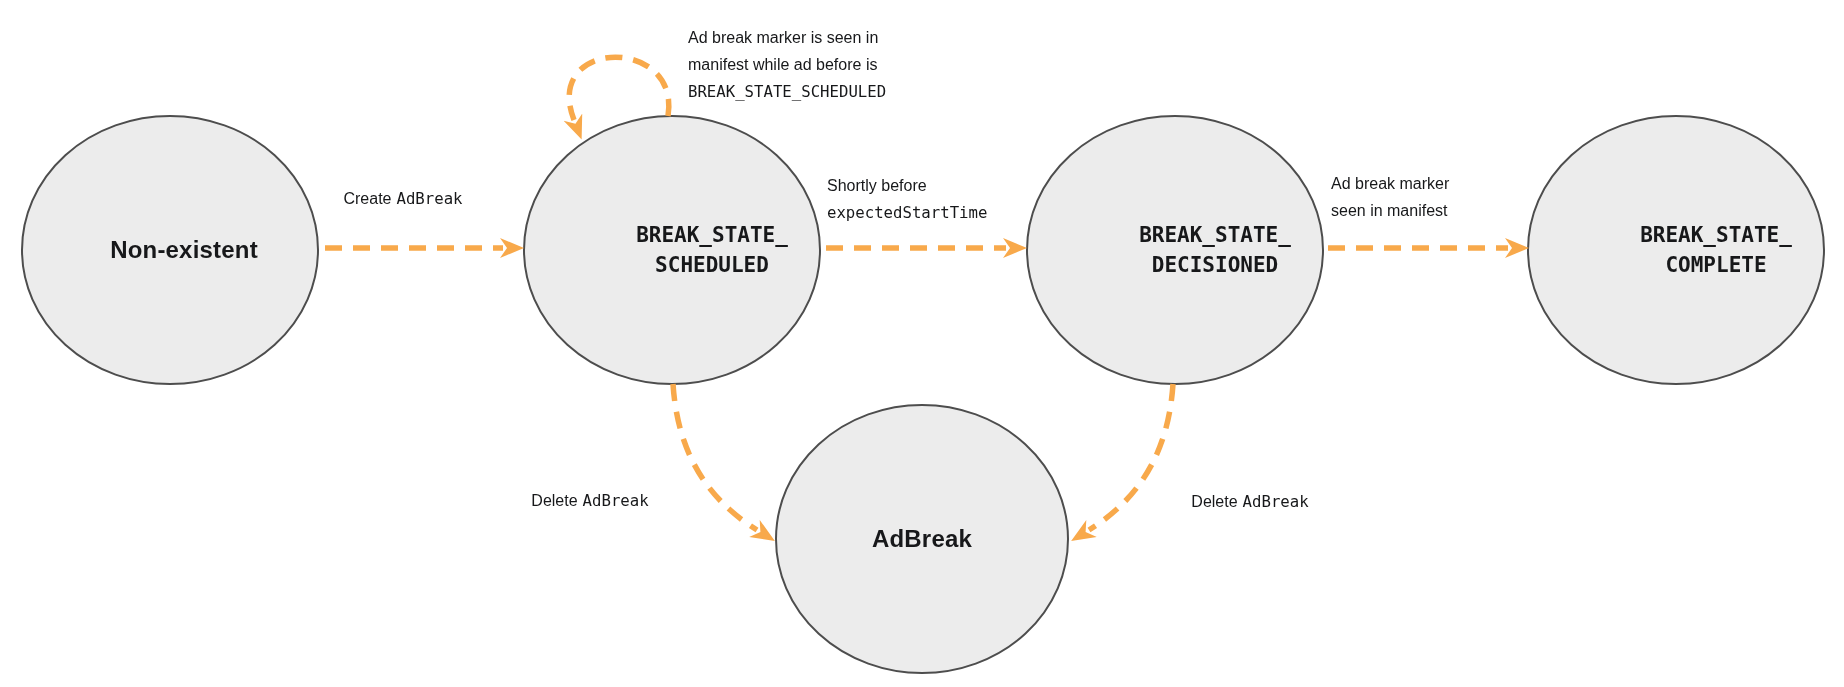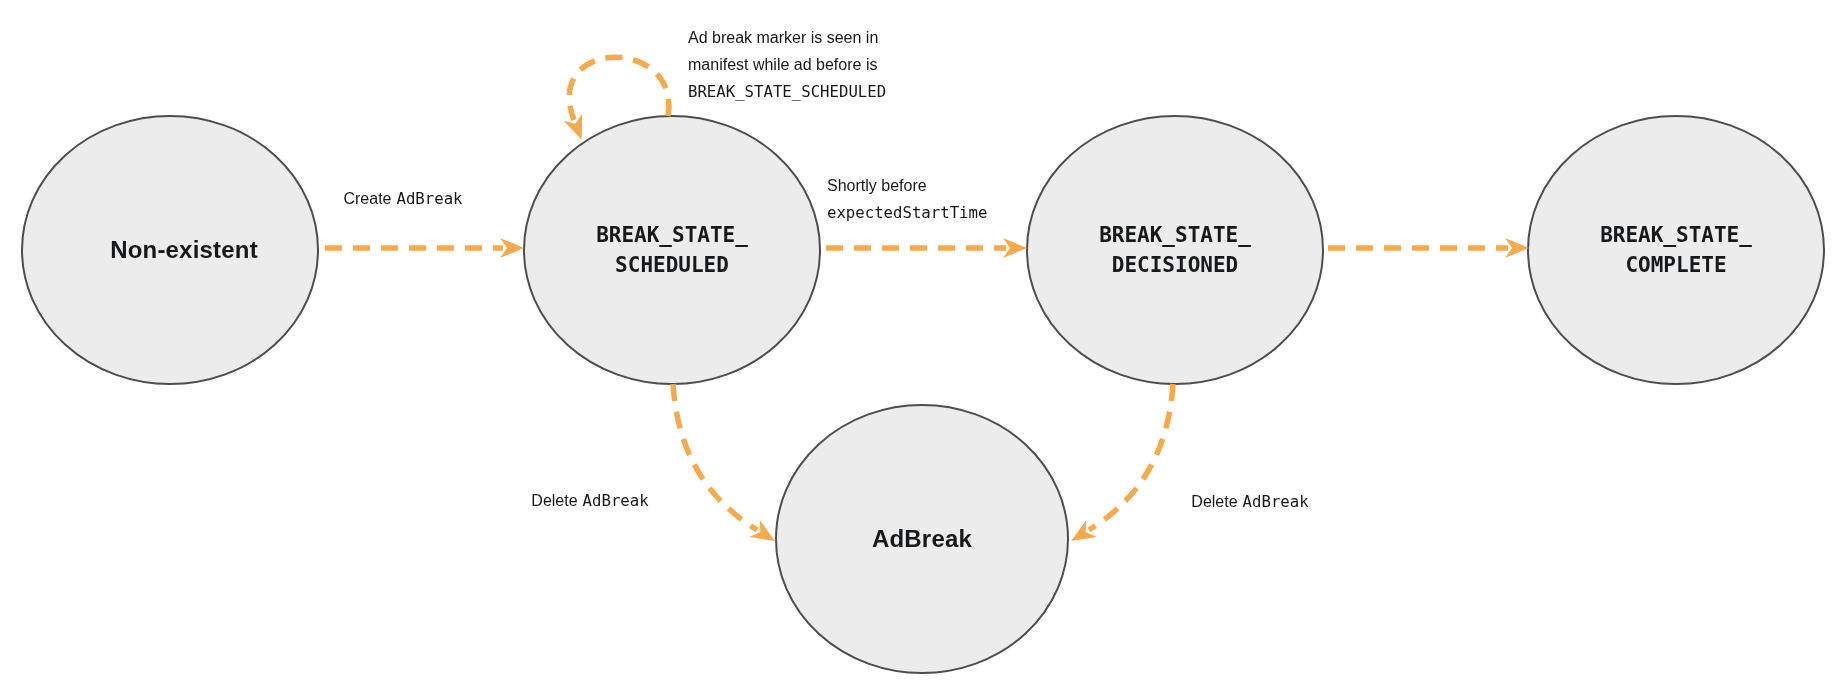--- a/index.html
+++ b/index.html
@@ -24,21 +24,21 @@
   .node-label{
     position:absolute;
     transform:translate(-50%,-50%);
     text-align:center;
     font-weight:bold;
     white-space:nowrap;
   }
   .node-label.sans{font-size:24px;letter-spacing:0.2px;}
   .node-label.mono{
     font-family:"DejaVu Sans Mono","Liberation Mono",monospace;
-    font-size:21px;line-height:30px;
+    font-size:21px;line-height:30px;margin-left:40px;
   }
   .edge-label{
     position:absolute;
     font-size:16px;line-height:27px;
     white-space:nowrap;
   }
   .edge-label.center{transform:translateX(-50%);}
   .code{
     font-family:"DejaVu Sans Mono","Liberation Mono",monospace;
     font-size:0.98em;
@@ -98,20 +98,24 @@
     <div>Ad break marker is seen in</div>
     <div>manifest while ad before is</div>
     <div class="code">BREAK_STATE_SCHEDULED</div>
   </div>
 
   <div class="edge-label" style="left:827px;top:172px">
     <div>Shortly before</div>
     <div class="code">expectedStartTime</div>
   </div>
 
+  <div class="edge-label" style="left:1331px;top:170px">
+    <div>Ad break marker</div>
+    <div>seen in manifest</div>
+  </div>
 
   <div class="edge-label center" style="left:590px;top:487px">
     <span>Delete</span><span class="code gap">AdBreak</span>
   </div>
 
   <div class="edge-label center" style="left:1250px;top:488px">
     <span>Delete</span><span class="code gap">AdBreak</span>
   </div>
 
 </div>

